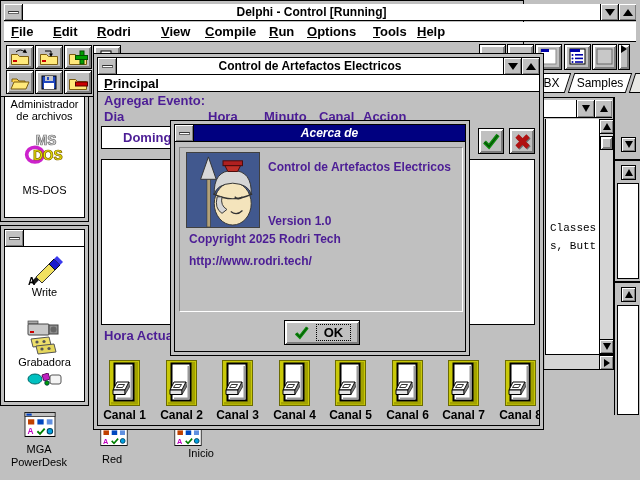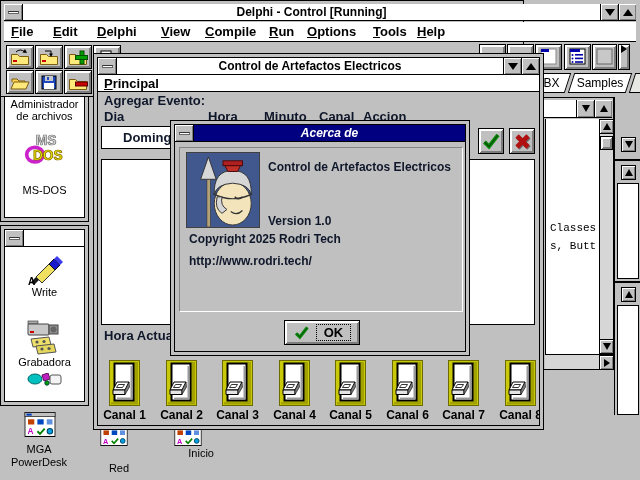--- a/index.html
+++ b/index.html
@@ -27,21 +27,21 @@
   .t-up.sm, .t-down.sm { border-left-width:4px; border-right-width:4px; }
   .t-right { width:0; height:0; border-top:4px solid transparent; border-bottom:4px solid transparent; border-left:6px solid #000; }
   .raised { background:#c0c0c0; border:1px solid #000;
             box-shadow: inset 1px 1px 0 #fff, inset -1px -1px 0 #7d7d7d, inset 2px 2px 0 #fff, inset -2px -2px 0 #7d7d7d; }
   .sbtn { position:absolute; width:15px; height:15px; background:#c0c0c0; border:1px solid #000;
           box-shadow: inset 1px 1px 0 #fff, inset -1px -1px 0 #7d7d7d; display:flex; align-items:center; justify-content:center; }
   
   .menubar { position:absolute; background:#fff; border-bottom:1px solid #000;padding-left:11px; }
   .mitem { position:absolute; top:2px; font-weight:700; font-size:13px; color:#000; }
   .mitem::first-letter { text-decoration:underline; }
-  .blabel { font-weight:700; font-size:13px; color:#0f172a; white-space:nowrap; }
+  .blabel { font-weight:700; font-size:13px; color:#4c1d95; white-space:nowrap; }
   .ilabel { font-weight:400; font-size:11px; color:#000; text-align:center; white-space:nowrap; }
   
   .ptab { position:absolute; height:20px; background:#fff; border:1px solid #000; transform:skewX(-18deg); }
   .ptab span { display:block; transform:skewX(18deg); font-size:12px; font-weight:400; text-align:center; line-height:18px; }
   
   .bevel-sunken { position:absolute; border-top:1px solid #868686; border-left:1px solid #868686;
                   border-bottom:1px solid #fff; border-right:1px solid #fff; }
   .okfocus { border:1px dotted #000; padding:0 7px; font-weight:700; font-size:13px; }
   .ed-text { position:absolute; font-family:"Liberation Mono", monospace; font-size:11px; color:#000; white-space:pre; }
   .chlabel { position:absolute; width:61px; text-align:center; font-weight:700; font-size:12px; color:#000000; white-space:nowrap; }
@@ -172,21 +172,21 @@
     <svg class="abs" style="left:18px; top:2px;" width="32" height="25" viewBox="0 0 30 24">
         <use href="#sym-panelicon"></use>
       </svg>
     <div class="abs ilabel" style="left:0; top:33px; width:66px;">MGA</div>
     <div class="abs ilabel" style="left:-5px; top:46px; width:76px;">PowerDesk</div>
   </div>
   <div class="abs" style="left:92px; top:424px; width:44px;">
     <svg class="abs" style="left:8px; top:0;" width="28" height="22" viewBox="0 0 30 24">
         <use href="#sym-panelicon"></use>
       </svg>
-    <div class="abs ilabel" style="left:0; top:38px; width:44px; text-align:center; padding-left:10px;">Red</div>
+    <div class="abs ilabel" style="left:0; top:29px; width:44px; text-align:left; padding-left:10px;">Red</div>
   </div>
   <div class="abs" style="left:166px; top:424px; width:48px;">
     <svg class="abs" style="left:8px; top:0;" width="28" height="22" viewBox="0 0 30 24">
         <use href="#sym-panelicon"></use>
       </svg>
     <div class="abs ilabel" style="left:0; top:23px; width:48px; text-align:right; padding-left:9px;">Inicio</div>
   </div>
 
   <div class="abs" style="left:0; top:0; width:524px; height:97px; background:#c0c0c0; border:1px solid #000;">
     <div class="tbar" style="position:absolute; left:3px; top:3px; width:632px;">
@@ -197,21 +197,21 @@
       <div class="wbtn">
           <div class="t-down"></div>
         </div>
       <div class="wbtn">
           <div class="t-up"></div>
         </div>
     </div>
     <div class="menubar" style="left:3px; top:21px; width:632px; height:20px;">
       <span class="mitem" style="left:7px;">File</span>
       <span class="mitem" style="left:49px;">Edit</span>
-      <span class="mitem" style="left:93px;">Delphi</span>
+      <span class="mitem" style="left:93px;">Rodri</span>
       <span class="mitem" style="left:157px;">View</span>
       <span class="mitem" style="left:201px;">Compile</span>
       <span class="mitem" style="left:265px;">Run</span>
       <span class="mitem" style="left:303px;">Options</span>
       <span class="mitem" style="left:369px;">Tools</span>
       <span class="mitem" style="left:413px;">Help</span>
     </div>
 
     <div class="abs" style="left:3px; top:42px; width:632px; height:53px;">
       <div class="raised abs" style="left:2px; top:2px; width:28px; height:24px;">

